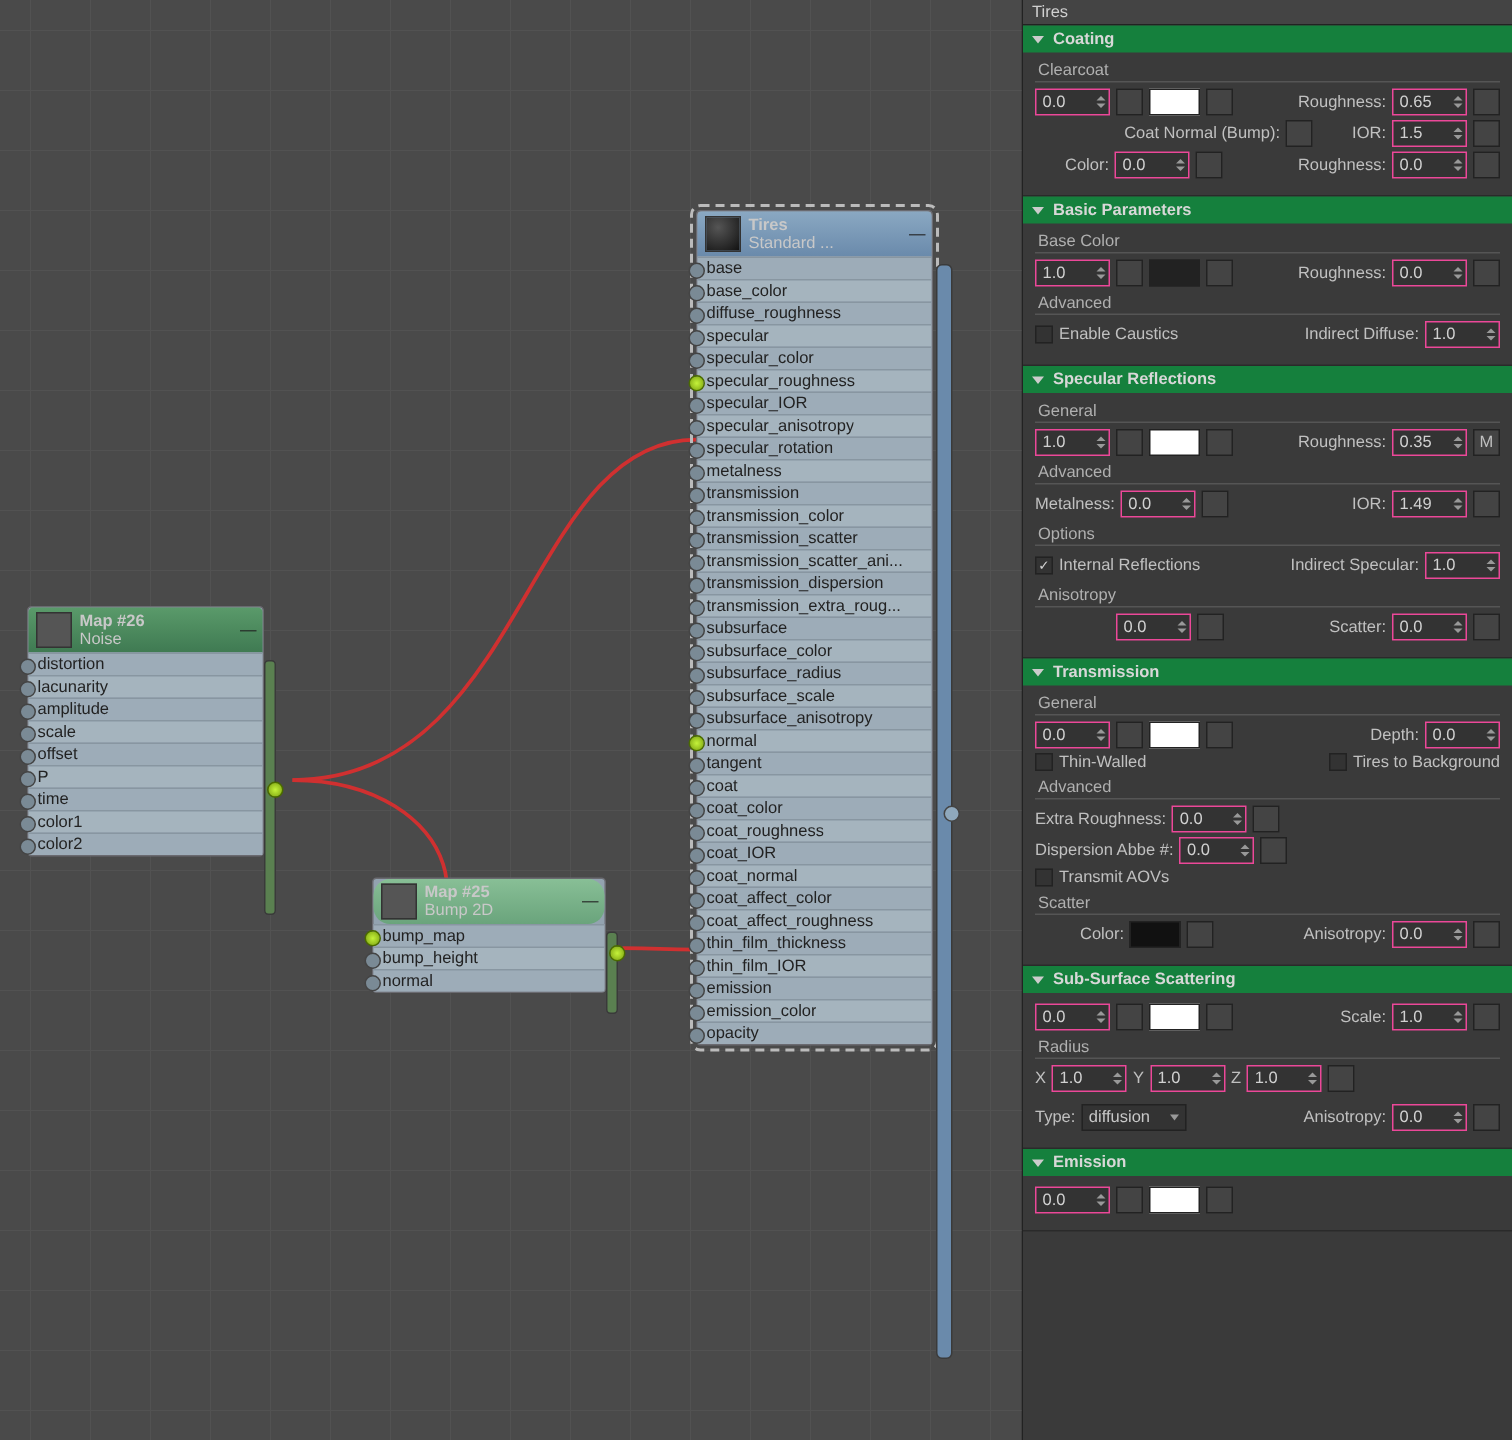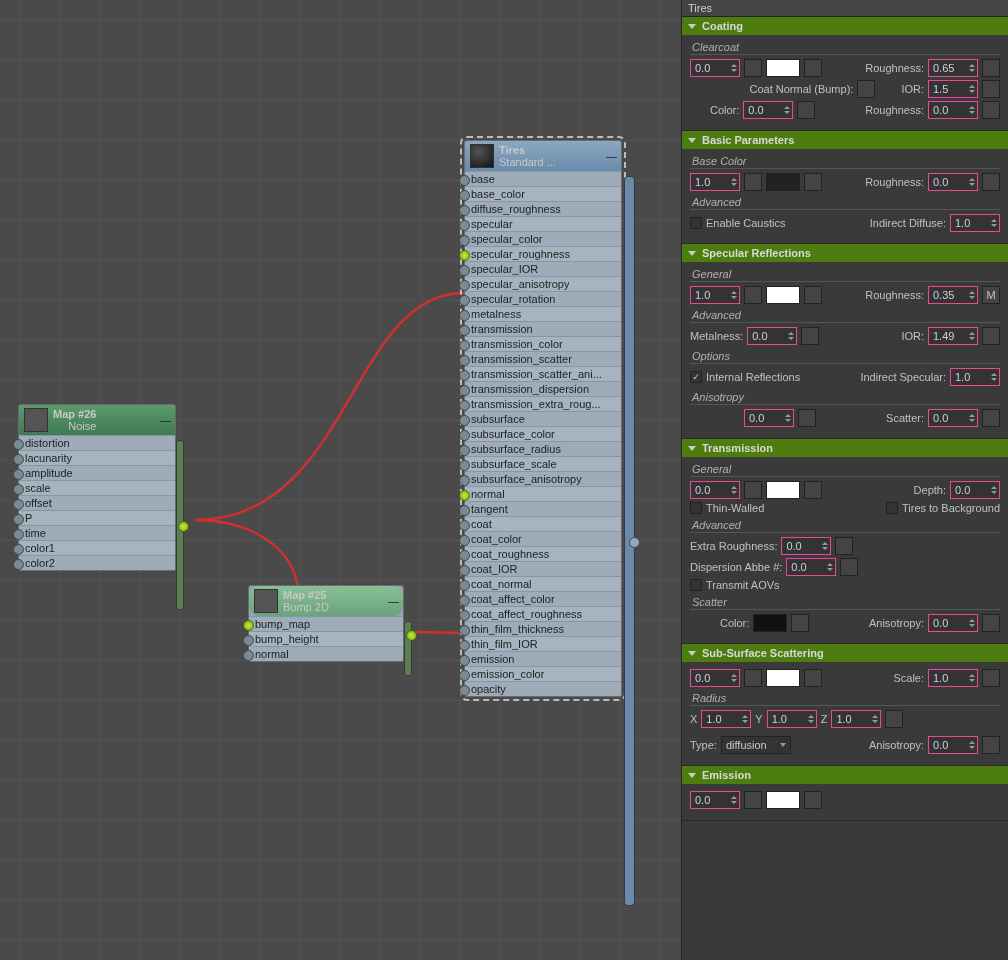--- a/index.html
+++ b/index.html
@@ -7,25 +7,25 @@
 .app{display:flex;width:1008px;height:960px;}
 .graph{flex:1;position:relative;background:#4a4a4a;
   background-image:linear-gradient(#525252 1px,transparent 1px),linear-gradient(90deg,#525252 1px,transparent 1px);
   background-size:40px 40px;background-position:-20px -20px;}
 .panel{width:327px;background:#3a3a3a;border-left:1px solid #222;overflow-y:auto;}
 .panel::-webkit-scrollbar{width:10px;}
 .panel::-webkit-scrollbar-track{background:#333;}
 .panel::-webkit-scrollbar-thumb{background:#666;}
 .panel-title{background:#444;padding:2px 6px;border-bottom:1px solid #222;color:#d0d0d0;}
 .section{border-bottom:1px solid #2a2a2a;}
-.sec-head{background:#4d7c0f;padding:3px 6px;display:flex;align-items:center;cursor:pointer;}
+.sec-head{background:#15803d;padding:3px 6px;display:flex;align-items:center;cursor:pointer;}
 .tri{display:inline-block;width:0;height:0;border-left:4px solid transparent;border-right:4px solid transparent;border-top:5px solid #ccc;margin-right:6px;}
 .sec-head b{font-weight:bold;color:#d8d8d8;}
 .sec-body{padding:4px 8px 8px 8px;}
-.group-label{color:#b0b0b0;padding:2px 0 1px 2px;border-bottom:1px solid #555;margin-bottom:4px;font-style:italic;}
+.group-label{color:#b0b0b0;padding:2px 0 1px 2px;border-bottom:1px solid #555;margin-bottom:4px;}
 .row{display:flex;align-items:center;margin:3px 0;gap:4px;}
 .spacer{flex:1;}
 .lbl{color:#c0c0c0;white-space:nowrap;}
 .spin{display:flex;align-items:center;background:#333;border:1px solid #ec4899;height:18px;}
 .spin input{background:transparent;border:none;color:#d0d0d0;width:38px;padding:0 4px;outline:none;}
 .spin .arr{width:10px;height:16px;display:flex;flex-direction:column;justify-content:center;align-items:center;}
 .arr div{width:0;height:0;border-left:3px solid transparent;border-right:3px solid transparent;margin:1px 0;}
 .arr .up{border-bottom:3px solid #999;}
 .arr .dn{border-top:3px solid #999;}
 .sqbtn{width:18px;height:18px;background:#444;border:1px solid #222;display:inline-block;cursor:pointer;}
@@ -35,21 +35,21 @@
 .dd{background:#333;border:1px solid #222;height:18px;display:flex;align-items:center;padding:0 4px;min-width:70px;cursor:pointer;}
 .dd .ddarr{margin-left:auto;width:0;height:0;border-left:3px solid transparent;border-right:3px solid transparent;border-top:4px solid #999;}
 .mbtn{width:18px;height:18px;background:#444;border:1px solid #222;display:flex;align-items:center;justify-content:center;color:#c0c0c0;}
 
 
 .node{position:absolute;border:1px solid #6a6a70;border-radius:3px;background:#93a3b0;}
 .node.selected{outline:2px dashed #bbb;outline-offset:2px;}
 .node-head{display:flex;align-items:center;padding:3px 5px;border-radius:3px 3px 0 0;}
 .node-head .thumb{width:24px;height:24px;background:#555;border:1px solid #333;margin-right:5px;}
 .node-head .ttl{color:#222;font-weight:bold;line-height:12px;}
-.node-head .ttl div:nth-child(2){font-weight:normal;text-align:right;}
+.node-head .ttl div:nth-child(2){font-weight:normal;}
 .node-head .min{margin-left:auto;color:#222;width:10px;text-align:center;cursor:pointer;}
 .head-green{background:linear-gradient(#5a9a6a,#3f7a52);}
 .head-lgreen{background:linear-gradient(#88bf96,#6aa47c);border-radius:11px;}
 .head-blue{background:linear-gradient(#8aa8c2,#6a8aab);}
 .slot{display:flex;align-items:center;padding:1px 6px;position:relative;background:#a5b4be;border-top:1px solid #8896a1;}
 .slot:nth-child(odd){background:#9dacb8;}
 .slot .nm{color:#222;white-space:nowrap;overflow:hidden;text-overflow:ellipsis;}
 .port{position:absolute;width:11px;height:11px;border-radius:50%;background:#7a8a95;border:1px solid #444;}
 .port.in{left:-6px;top:3px;}
 .port.lit{background:radial-gradient(#c4f23a,#7aa010);border-color:#4a6a00;}

